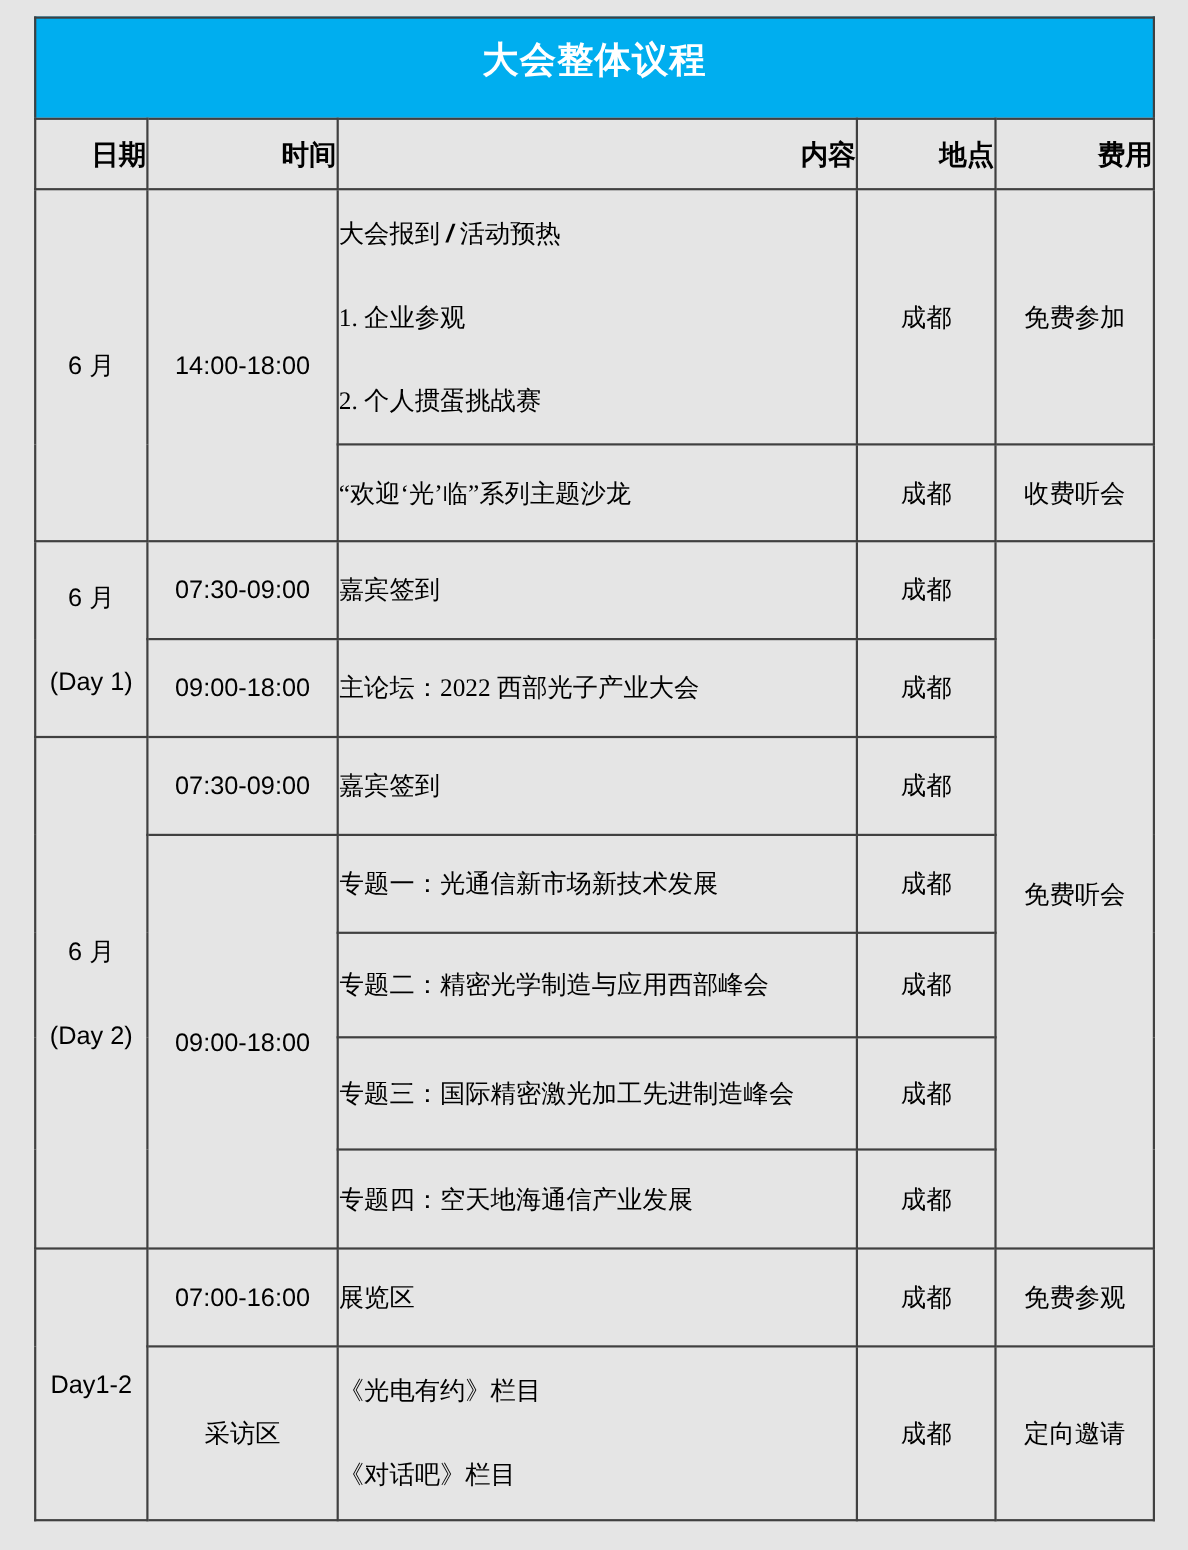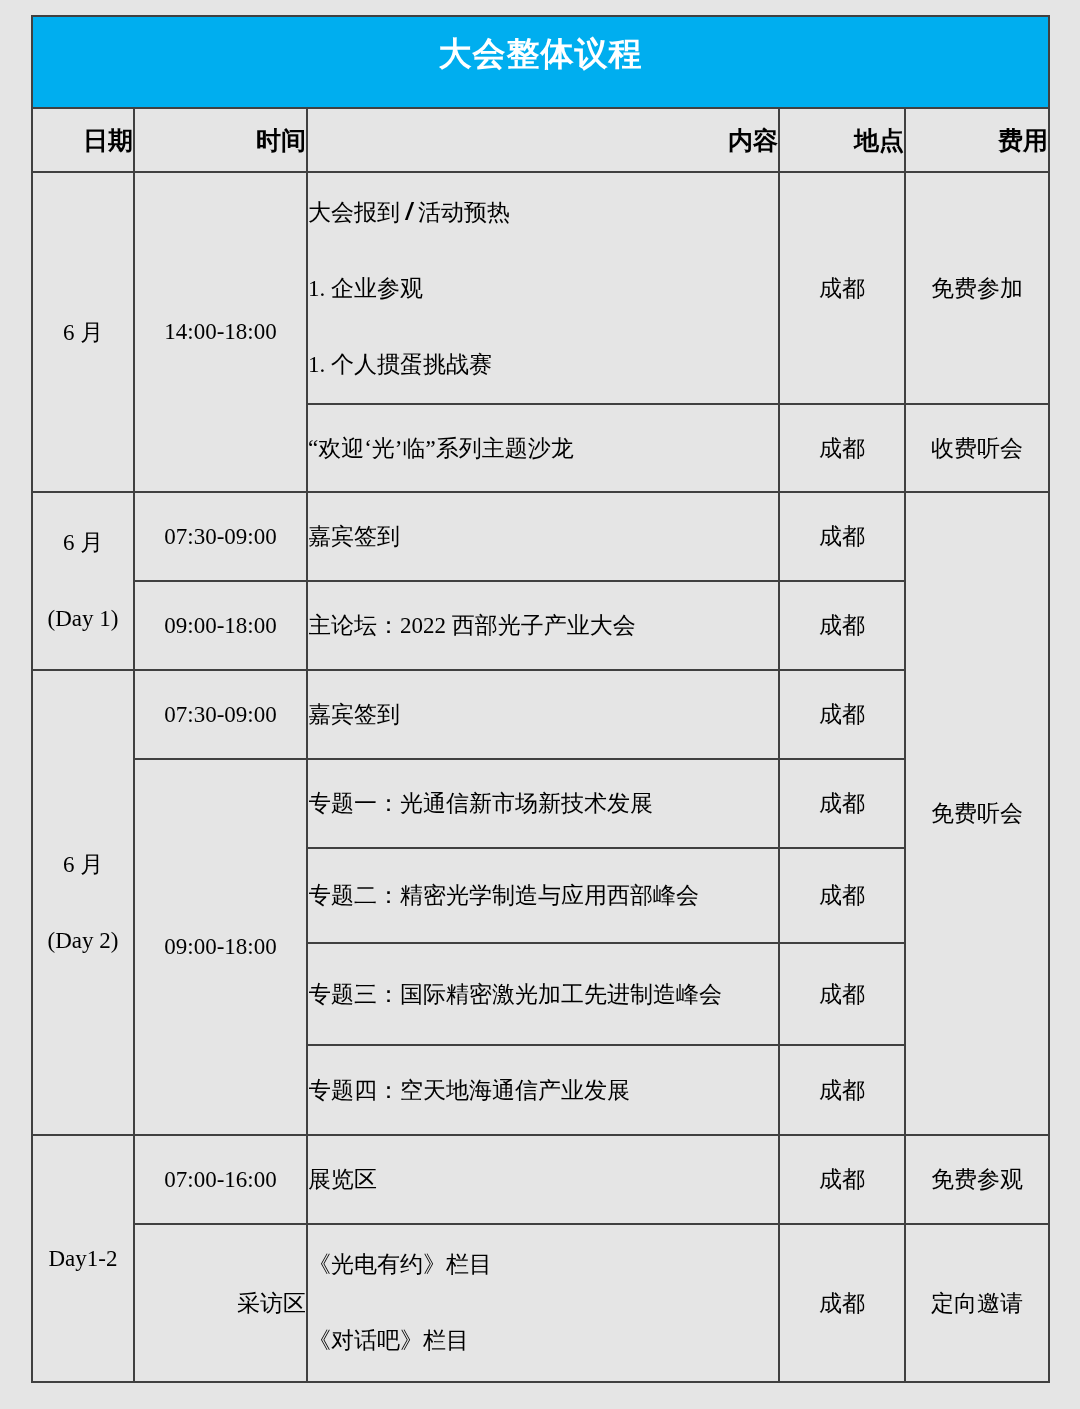--- a/index.html
+++ b/index.html
@@ -53,23 +53,23 @@
     font-weight: bold;
     text-align: right;
     height: 62px;
   }
   td { font-size: 23px; text-align: center; border-radius: 14px; }
   td.cell-content {
     text-align: left;
     padding: 10px 10px 10px 15px;
   }
   td.cell-time, td.cell-date {
-    font-family: Liberation Serif, serif;
-  }
-  td.cell-zone { font-family: "Liberation Serif", "DejaVu Serif", serif; text-align: right; }
+    font-family: Liberation Sans, sans-serif;
+  }
+  td.cell-zone { font-family: "Liberation Serif", "DejaVu Serif", serif; }
   .stack p { margin: 0; line-height: 30px; }
   .stack p + p { margin-top: 46px; }
   .stack-date p { margin: 0; line-height: 30px; }
   .stack-date p + p { margin-top: 46px; }
   .slash {
     font-weight: bold;
     font-style: italic;
     font-family: "Liberation Sans", "DejaVu Sans", sans-serif;
   }
   tr.h-r1  { height: 232px; }
@@ -112,21 +112,21 @@
     </thead>
     <tbody>
 
       <tr class="h-r1">
         <td class="cell-date" rowspan="2">6 月</td>
         <td class="cell-time" rowspan="2">14:00-18:00</td>
         <td class="cell-content">
           <div class="stack">
             <p><span>大会报到</span> <span class="slash">/</span> <span>活动预热</span></p>
             <p>1. 企业参观</p>
-            <p>1. 个人掼蛋挑战赛</p>
+            <p>2. 个人掼蛋挑战赛</p>
           </div>
         </td>
         <td class="cell-location">成都</td>
         <td class="cell-fee">免费参加</td>
       </tr>
 
       <tr class="h-r2">
         <td class="cell-content">“欢迎‘光’临”系列主题沙龙</td>
         <td class="cell-location">成都</td>
         <td class="cell-fee">收费听会</td>

